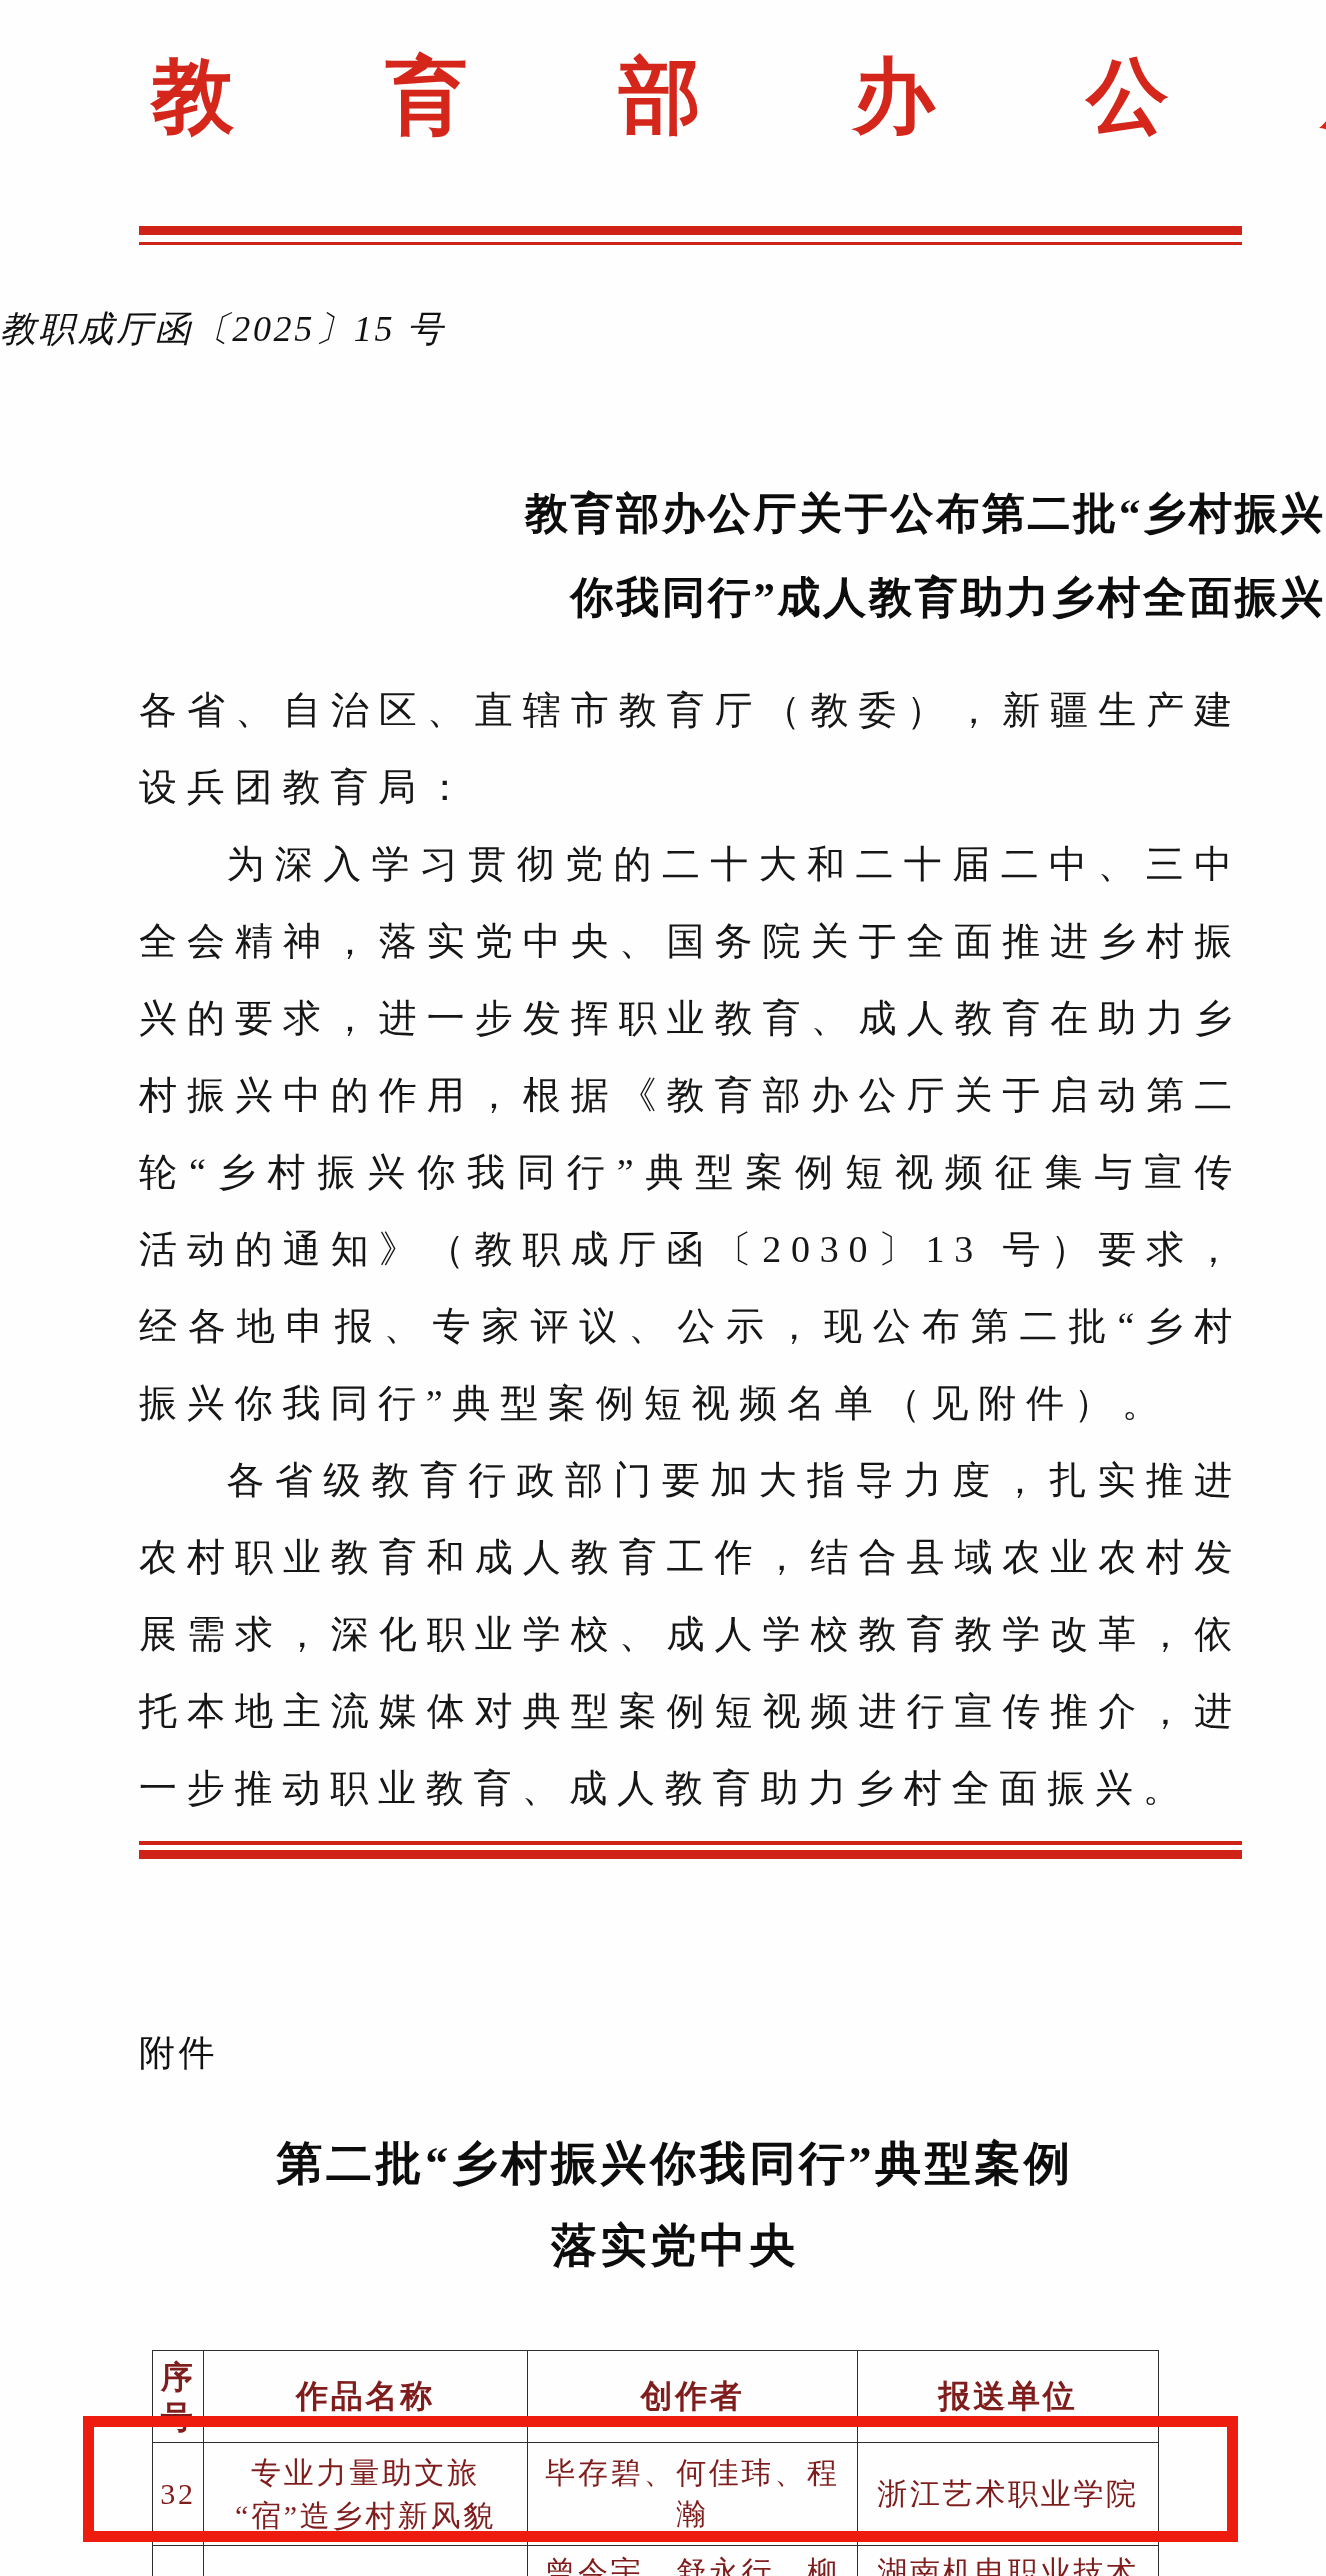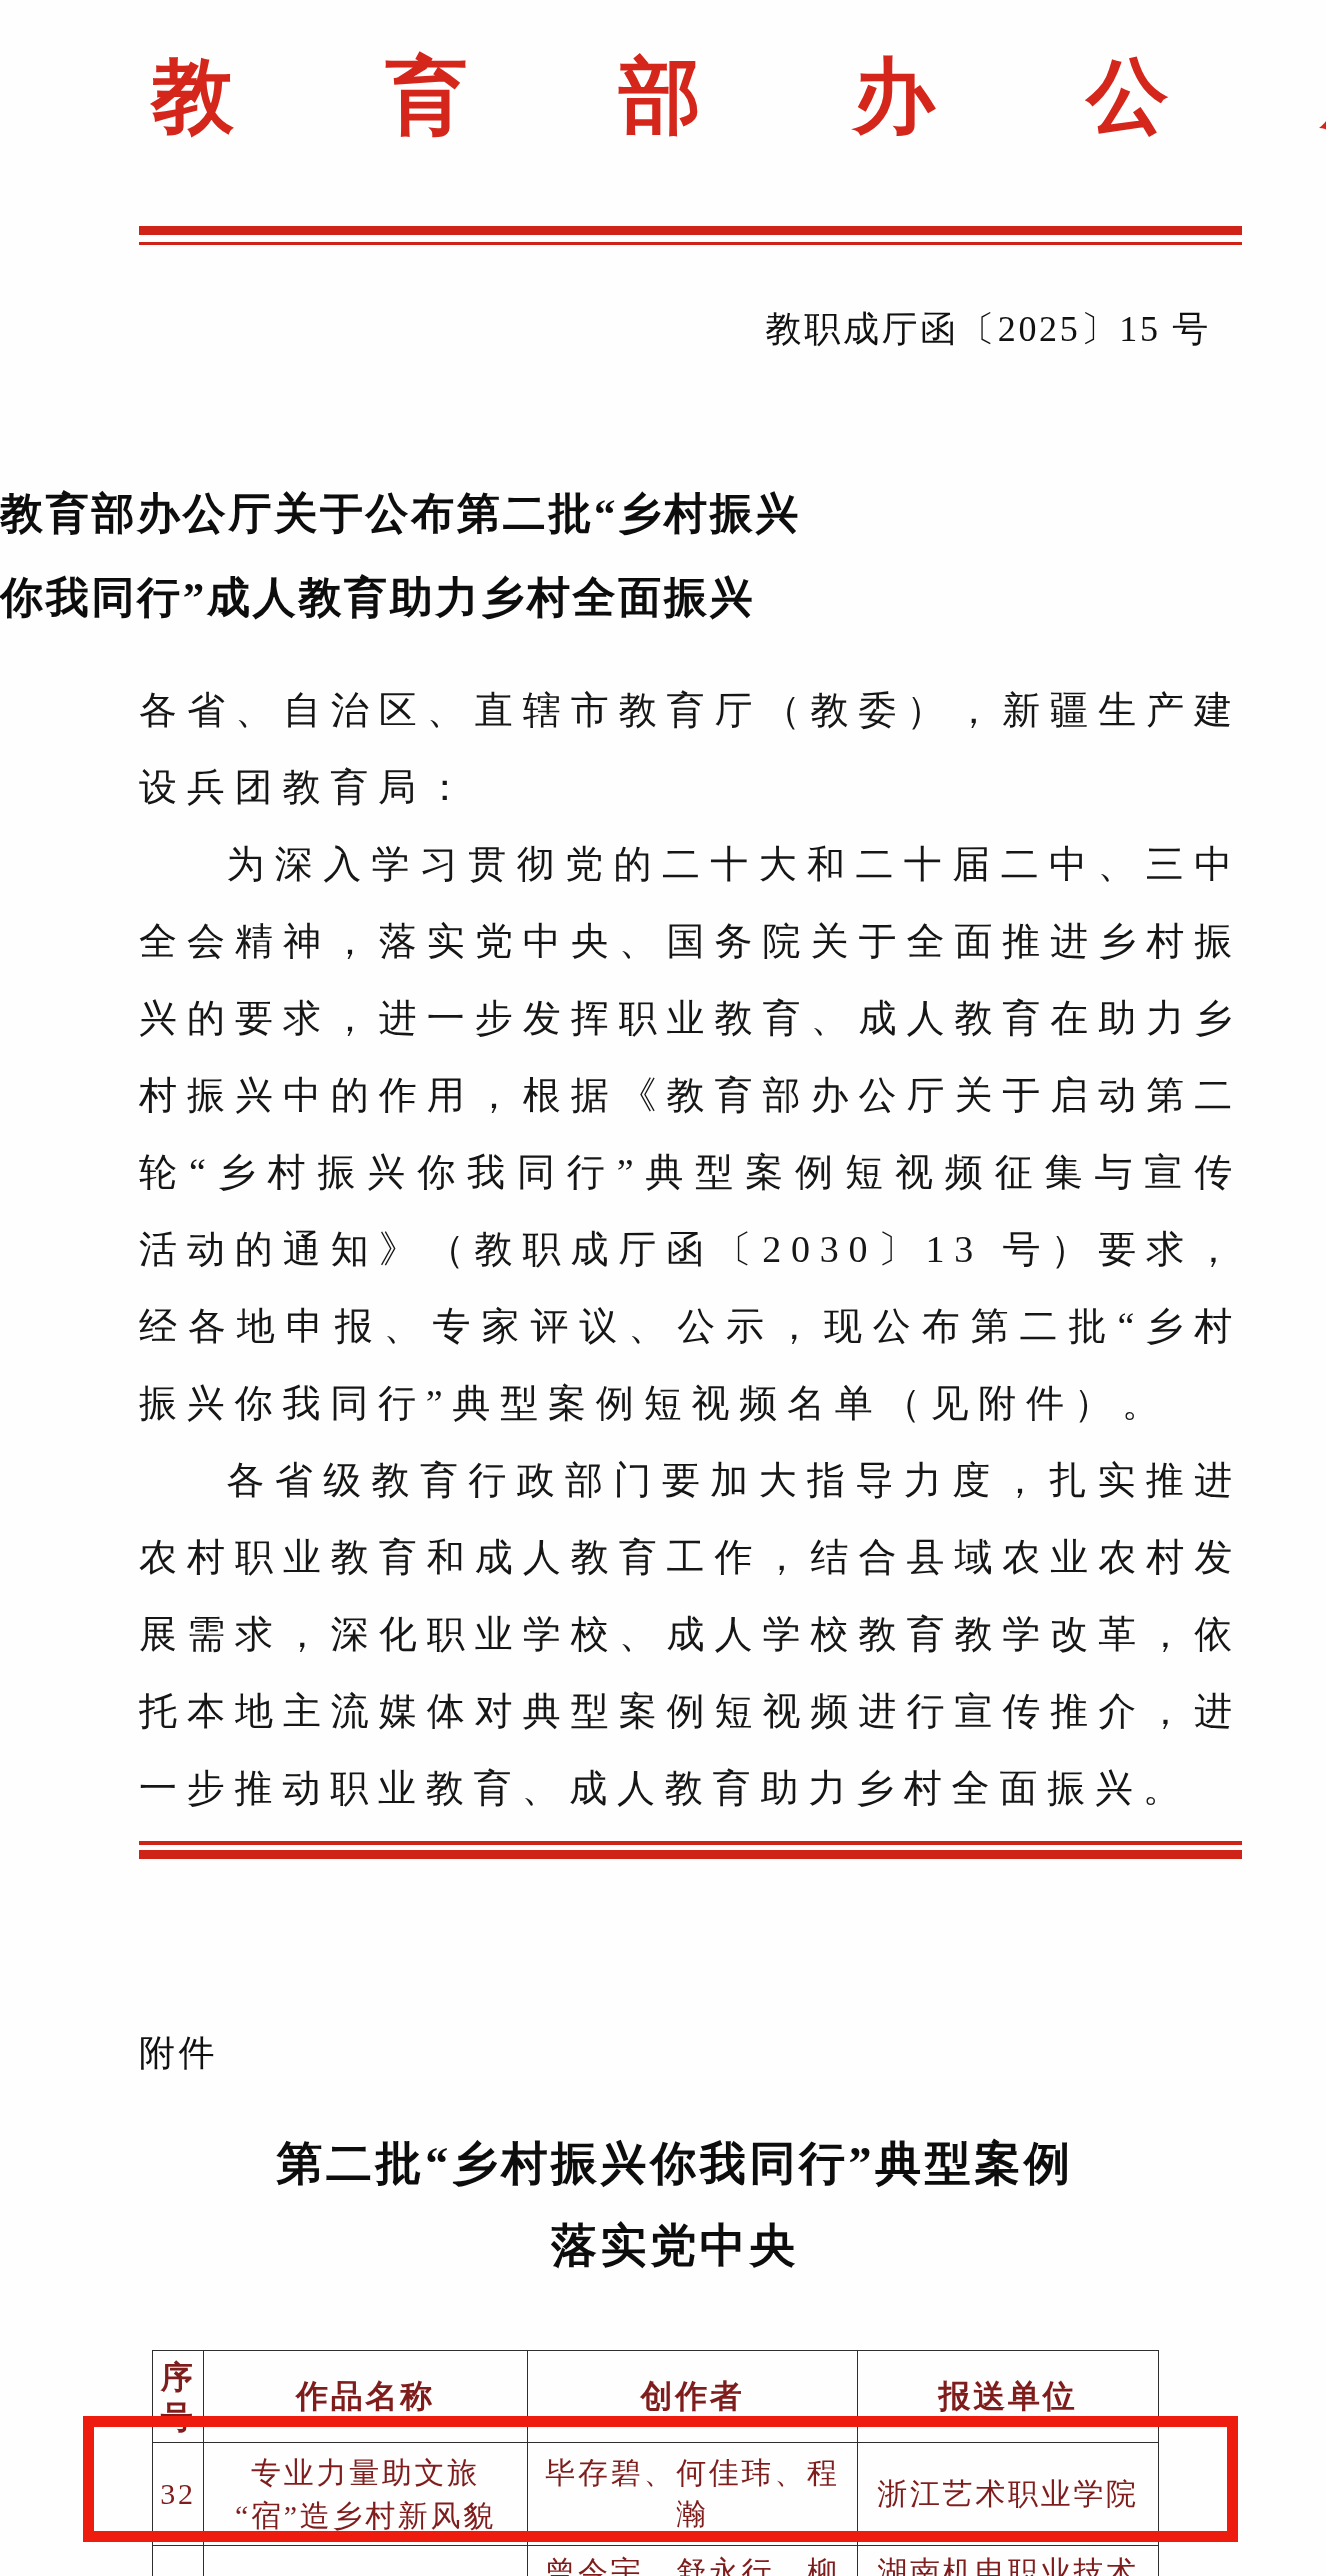--- a/index.html
+++ b/index.html
@@ -33,31 +33,32 @@
   .rule-bottom { margin-top: 14.3px; }
   .rule-thick { height: 9px; background: #cf2318; }
   .rule-thin  { height: 3.6px;  background: #cf2318; }
   .rule-top .rule-thin { margin-top: 6.3px; }
   .rule-bottom .rule-thick { margin-top: 5.4px; }
 
   
   .doc-number {
     margin-top: 59px;
     padding-right: 115px;
-    text-align: right;
+    text-align: left;
     font-size: 36px;
     line-height: 50px;
     letter-spacing: 2.7px;
     color: #111;
+    font-style: italic;
   }
 
   
   .notice-title {
     margin-top: 118px;
-    text-align: left;
+    text-align: right;
     font-weight: bold;
     font-size: 43px;
     line-height: 84px;
     letter-spacing: 2.7px;
     color: #0d0d0d;
   }
 
   
   .body-text {
     margin: 32px 84px 0 139px;

